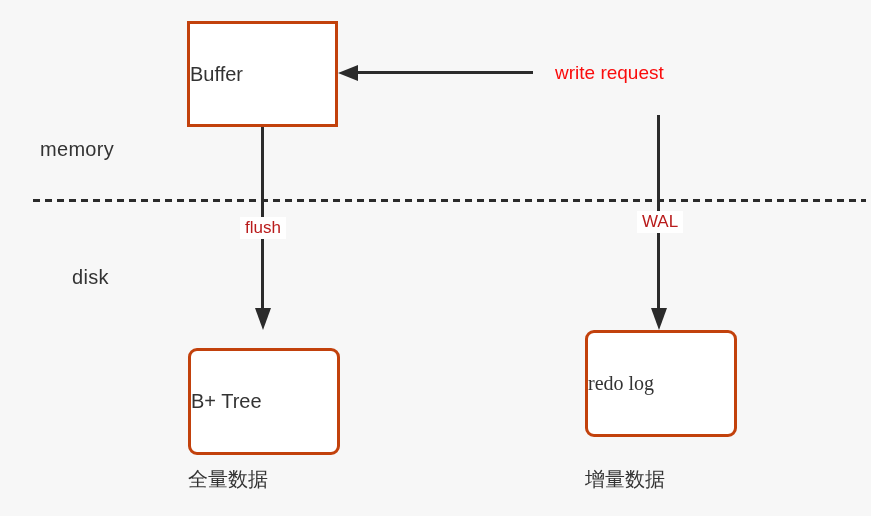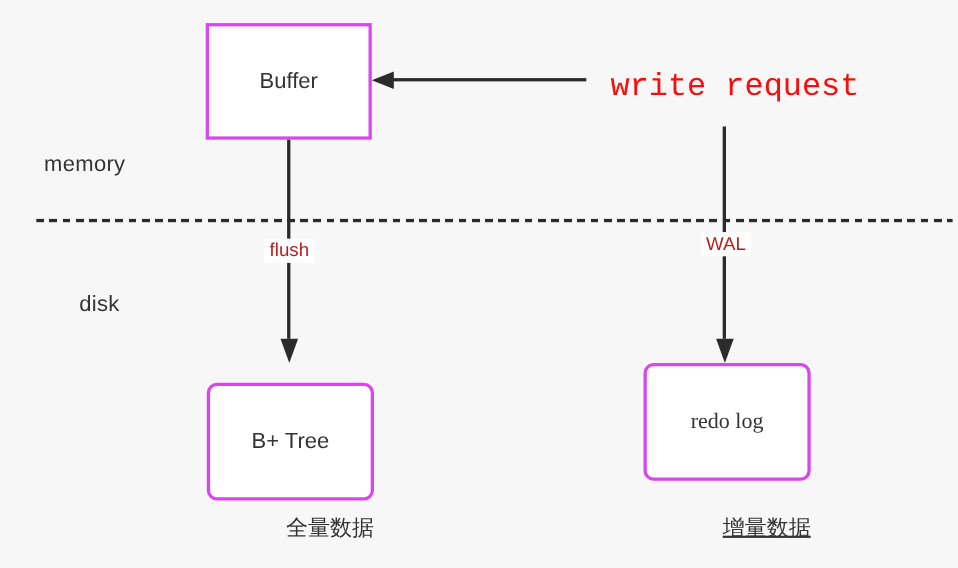--- a/index.html
+++ b/index.html
@@ -22,24 +22,23 @@
     letter-spacing: 0.3px;
     color: #333333;
   }
   .zone-label.memory { left: 40px; top: 103px; margin-top: 35px; }
   .zone-label.disk   { left: 72px; top: 266px; }
 
   .node {
     position: absolute;
     box-sizing: border-box;
     background: #ffffff;
-    border: 3px solid #d946ef;
+    border: 3px solid #c2410c;
     display: flex;
     align-items: center;
-    justify-content: center;
     font-size: 20px;
     color: #333333;
   }
   .node.buffer { left: 187px; top: 21px;  width: 151px; height: 106px; border-radius: 0; }
   .node.bplus  { left: 188px; top: 348px; width: 152px; height: 107px; border-radius: 9px; }
   .node.redo   { left: 585px; top: 330px; width: 152px; height: 107px; border-radius: 9px; font-family: Liberation Serif, serif; }
 
   .divider {
     position: absolute;
     left: 33px; top: 199px;
@@ -85,36 +84,35 @@
     white-space: nowrap;
   }
   .edge-label.flush { left: 263px; top: 217px; }
   .edge-label.wal   { left: 660px; top: 211px; }
 
   .edge-label.write-request {
     position: absolute;
     left: 555px; top: 62px;
     background: transparent;
     color: #fa0c0c;
-    font-size: 29px;
+    font-size: 19px;
     padding: 0;
     transform: none;
-    font-family: Liberation Mono, monospace;
   }
 
   .caption {
     position: absolute;
     width: 152px;
-    text-align: right;
+    text-align: left;
     font-size: 20px;
     font-weight: 500;
     color: #333333;
   }
   .caption.full { left: 188px; top: 466px; }
-  .caption.incr { left: 585px; top: 466px; text-decoration: underline; }
+  .caption.incr { left: 585px; top: 466px; }
 </style>
 </head>
 <body>
 
 <div class="canvas">
 
   <div class="zone-label memory">memory</div>
   <div class="zone-label disk">disk</div>
 
   <div class="divider"></div>

